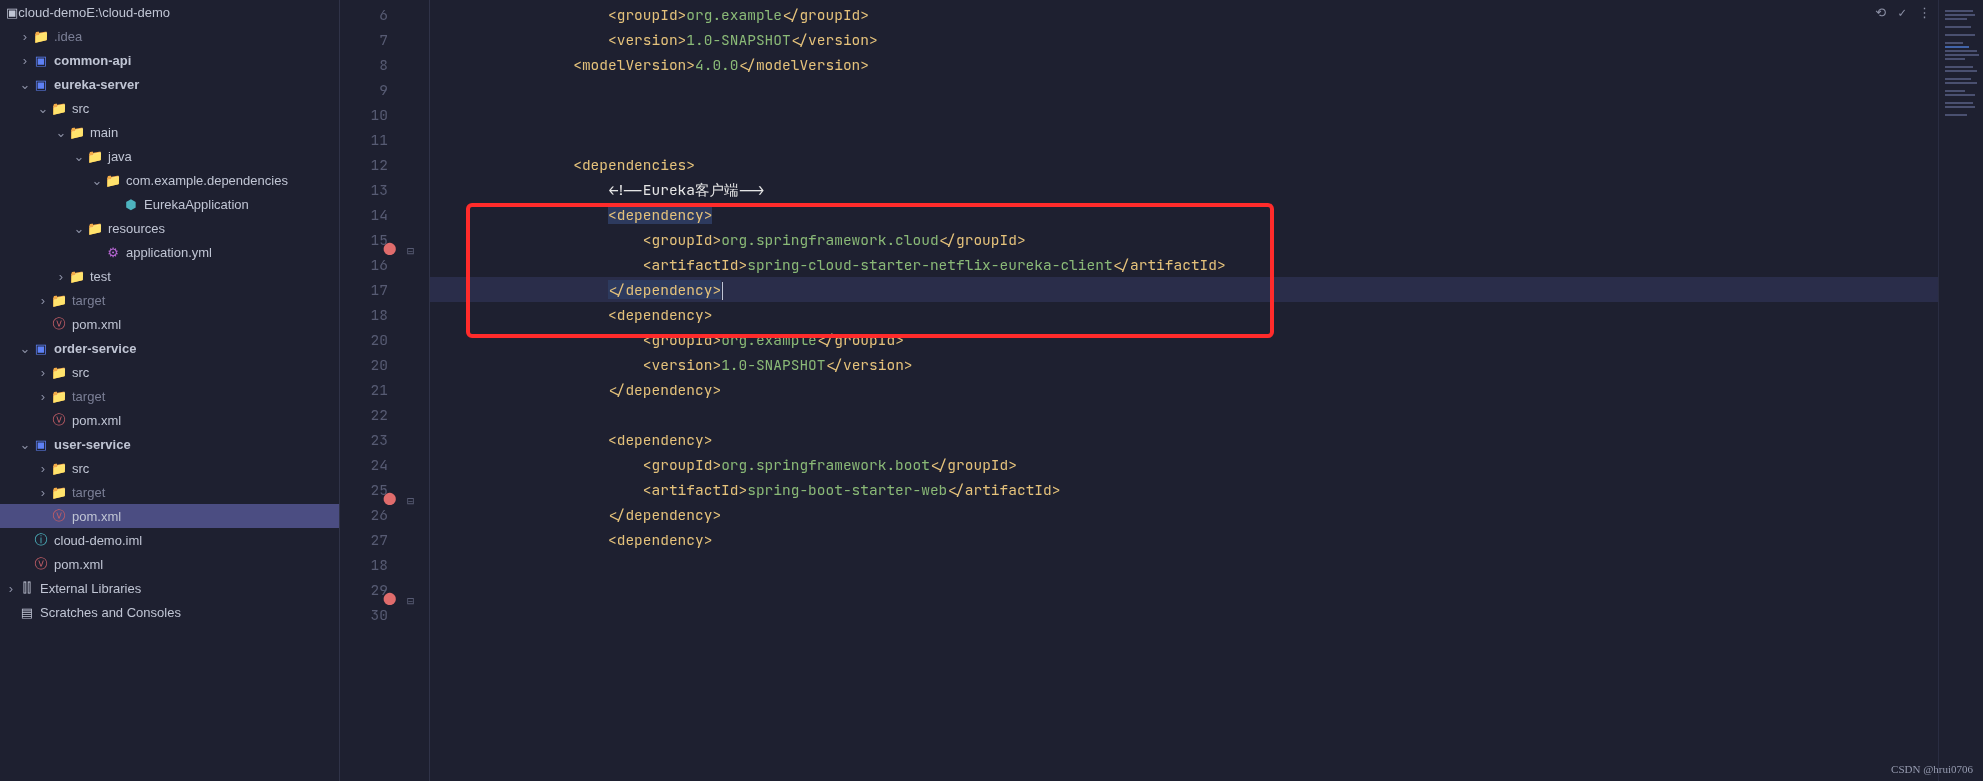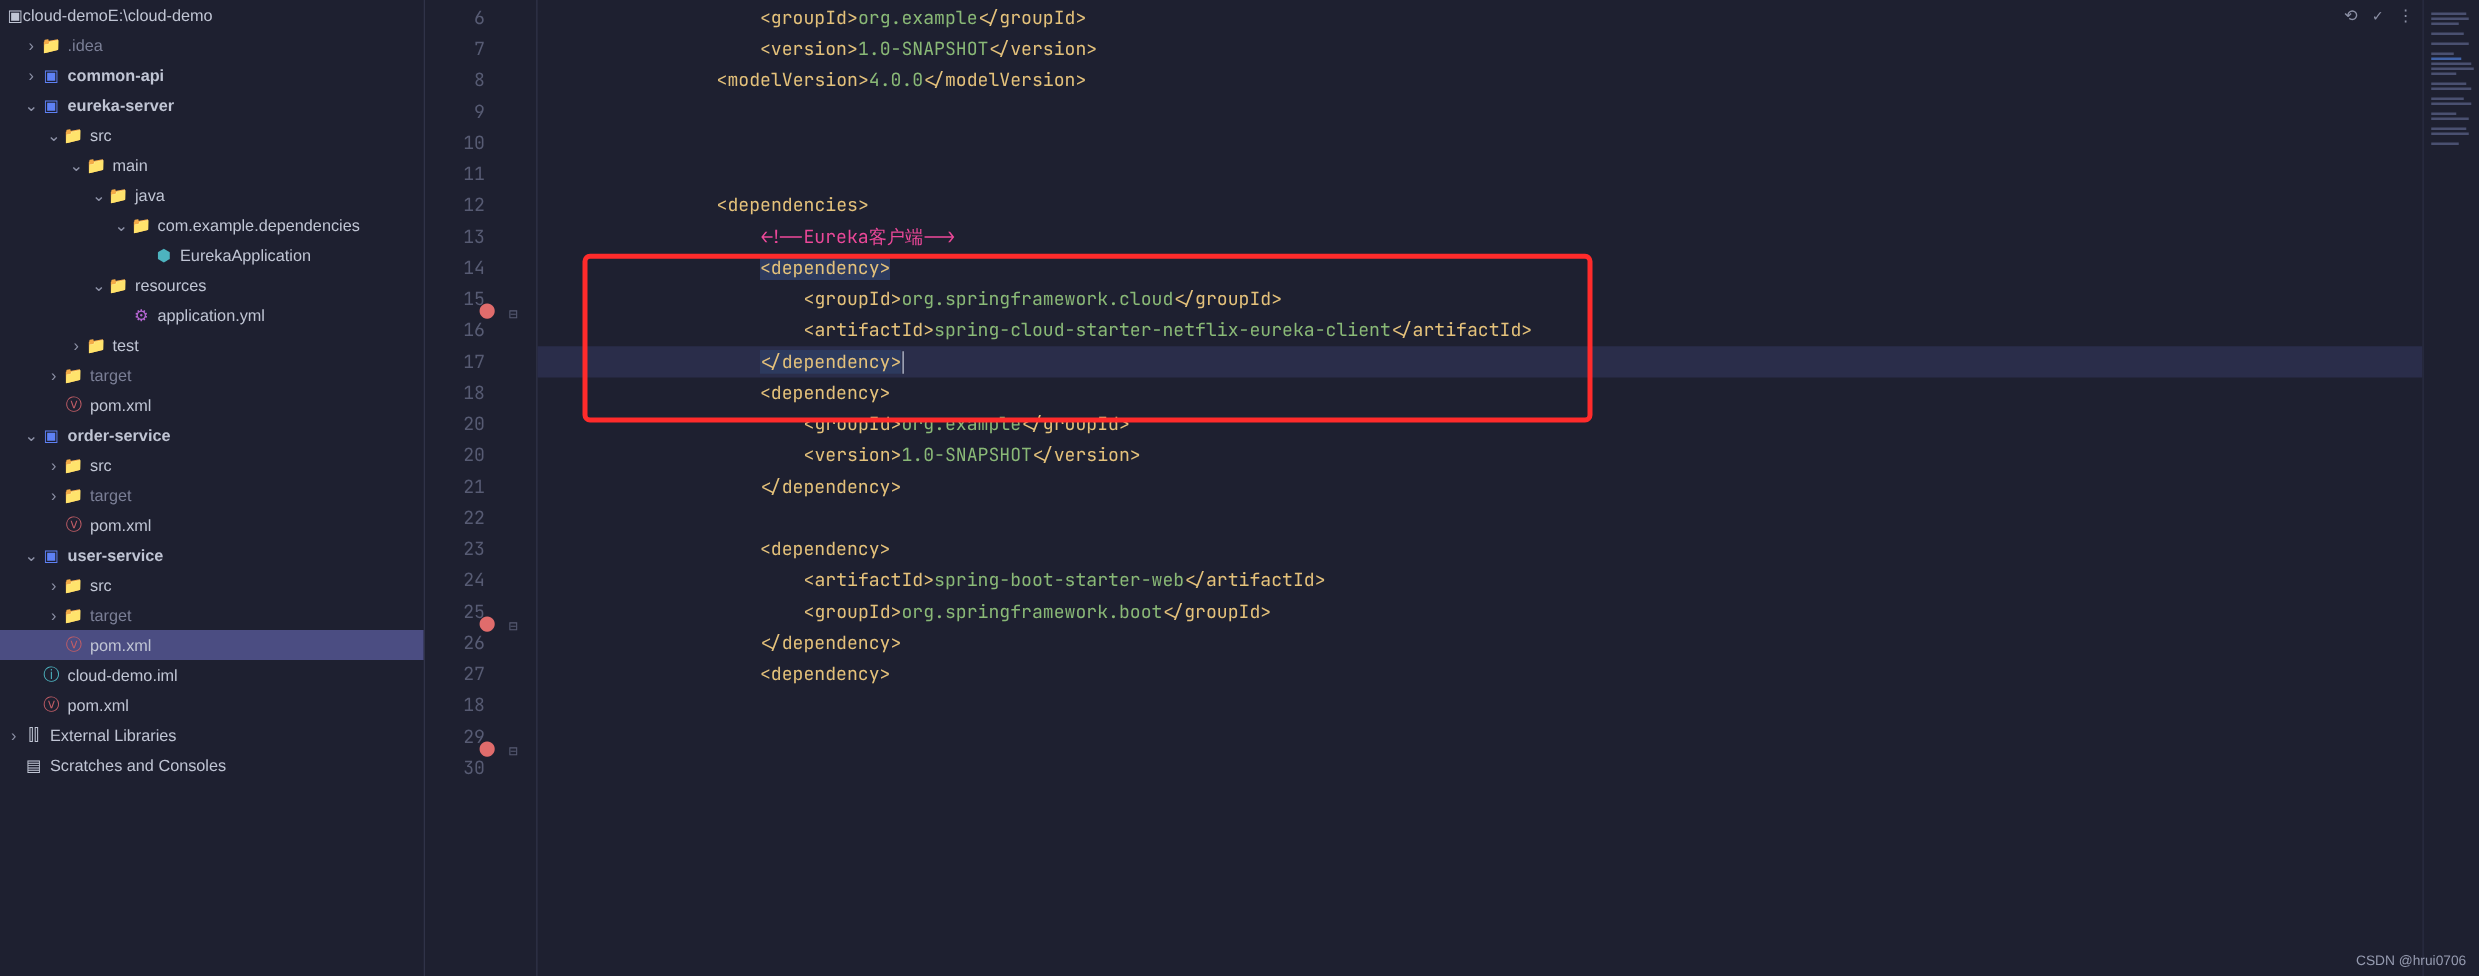--- a/index.html
+++ b/index.html
@@ -112,21 +112,21 @@
   line-height:25px;
   white-space:pre;
   padding-left:4px;
 }
 .line.curline { background:#2a2d4a; }
 .line.selbg { }
 .line.selbg .seltext { background:#2d3a5e; }
 
 .tag { color:#e5c27b; }
 .text { color:#8ab977; }
-.cmt { color:#ec4899; }
+.cmt { color:#e5e5e5; }
 
 .redbox {
   position:absolute;
   border:4px solid #ff2b2b;
   border-radius:6px;
   pointer-events:none;
 }
 
 .minimap {
   width:45px;
@@ -149,21 +149,21 @@
   display:flex;
   gap:12px;
   color:#8c90a5;
 }
 
 .watermark {
   position:absolute;
   right:10px;
   bottom:6px;
   color:#969bb0;
-  font-family:Liberation Sans, sans-serif;
+  font-family:Liberation Serif, serif;
   font-size:11px;
 }
 
 .caret {
   display:inline-block;
   width:1px;height:18px;
   background:#c0c5d4;
   vertical-align:middle;
   margin-left:1px;
 }
@@ -349,22 +349,22 @@
       <div class="line selbg">                    <span class="seltext"><span class="tag">&lt;dependency&gt;</span></span></div>
       <div class="line">                        <span class="tag">&lt;groupId&gt;</span><span class="text">org.springframework.cloud</span><span class="tag">&lt;/groupId&gt;</span></div>
       <div class="line">                        <span class="tag">&lt;artifactId&gt;</span><span class="text">spring-cloud-starter-netflix-eureka-client</span><span class="tag">&lt;/artifactId&gt;</span></div>
       <div class="line curline selbg">                    <span class="seltext"><span class="tag">&lt;/dependency&gt;</span></span><span class="caret"></span></div>
       <div class="line">                    <span class="tag">&lt;dependency&gt;</span></div>
       <div class="line">                        <span class="tag">&lt;groupId&gt;</span><span class="text">org.example</span><span class="tag">&lt;/groupId&gt;</span></div>
       <div class="line">                        <span class="tag">&lt;version&gt;</span><span class="text">1.0-SNAPSHOT</span><span class="tag">&lt;/version&gt;</span></div>
       <div class="line">                    <span class="tag">&lt;/dependency&gt;</span></div>
       <div class="line"></div>
       <div class="line">                    <span class="tag">&lt;dependency&gt;</span></div>
+      <div class="line">                        <span class="tag">&lt;groupId&gt;</span><span class="text">org.springframework.boot</span><span class="tag">&lt;/groupId&gt;</span></div>
       <div class="line">                        <span class="tag">&lt;artifactId&gt;</span><span class="text">spring-boot-starter-web</span><span class="tag">&lt;/artifactId&gt;</span></div>
-      <div class="line">                        <span class="tag">&lt;groupId&gt;</span><span class="text">org.springframework.boot</span><span class="tag">&lt;/groupId&gt;</span></div>
       <div class="line">                    <span class="tag">&lt;/dependency&gt;</span></div>
       <div class="line">                    <span class="tag">&lt;dependency&gt;</span></div>
     </div>
   <div class="minimap">
     <div class="mm-line" style="top:10px;width:28px"></div>
     <div class="mm-line" style="top:14px;width:30px"></div>
     <div class="mm-line" style="top:18px;width:22px"></div>
     <div class="mm-line" style="top:26px;width:26px"></div>
     <div class="mm-line" style="top:34px;width:30px"></div>
     <div class="mm-line" style="top:42px;width:18px"></div>

